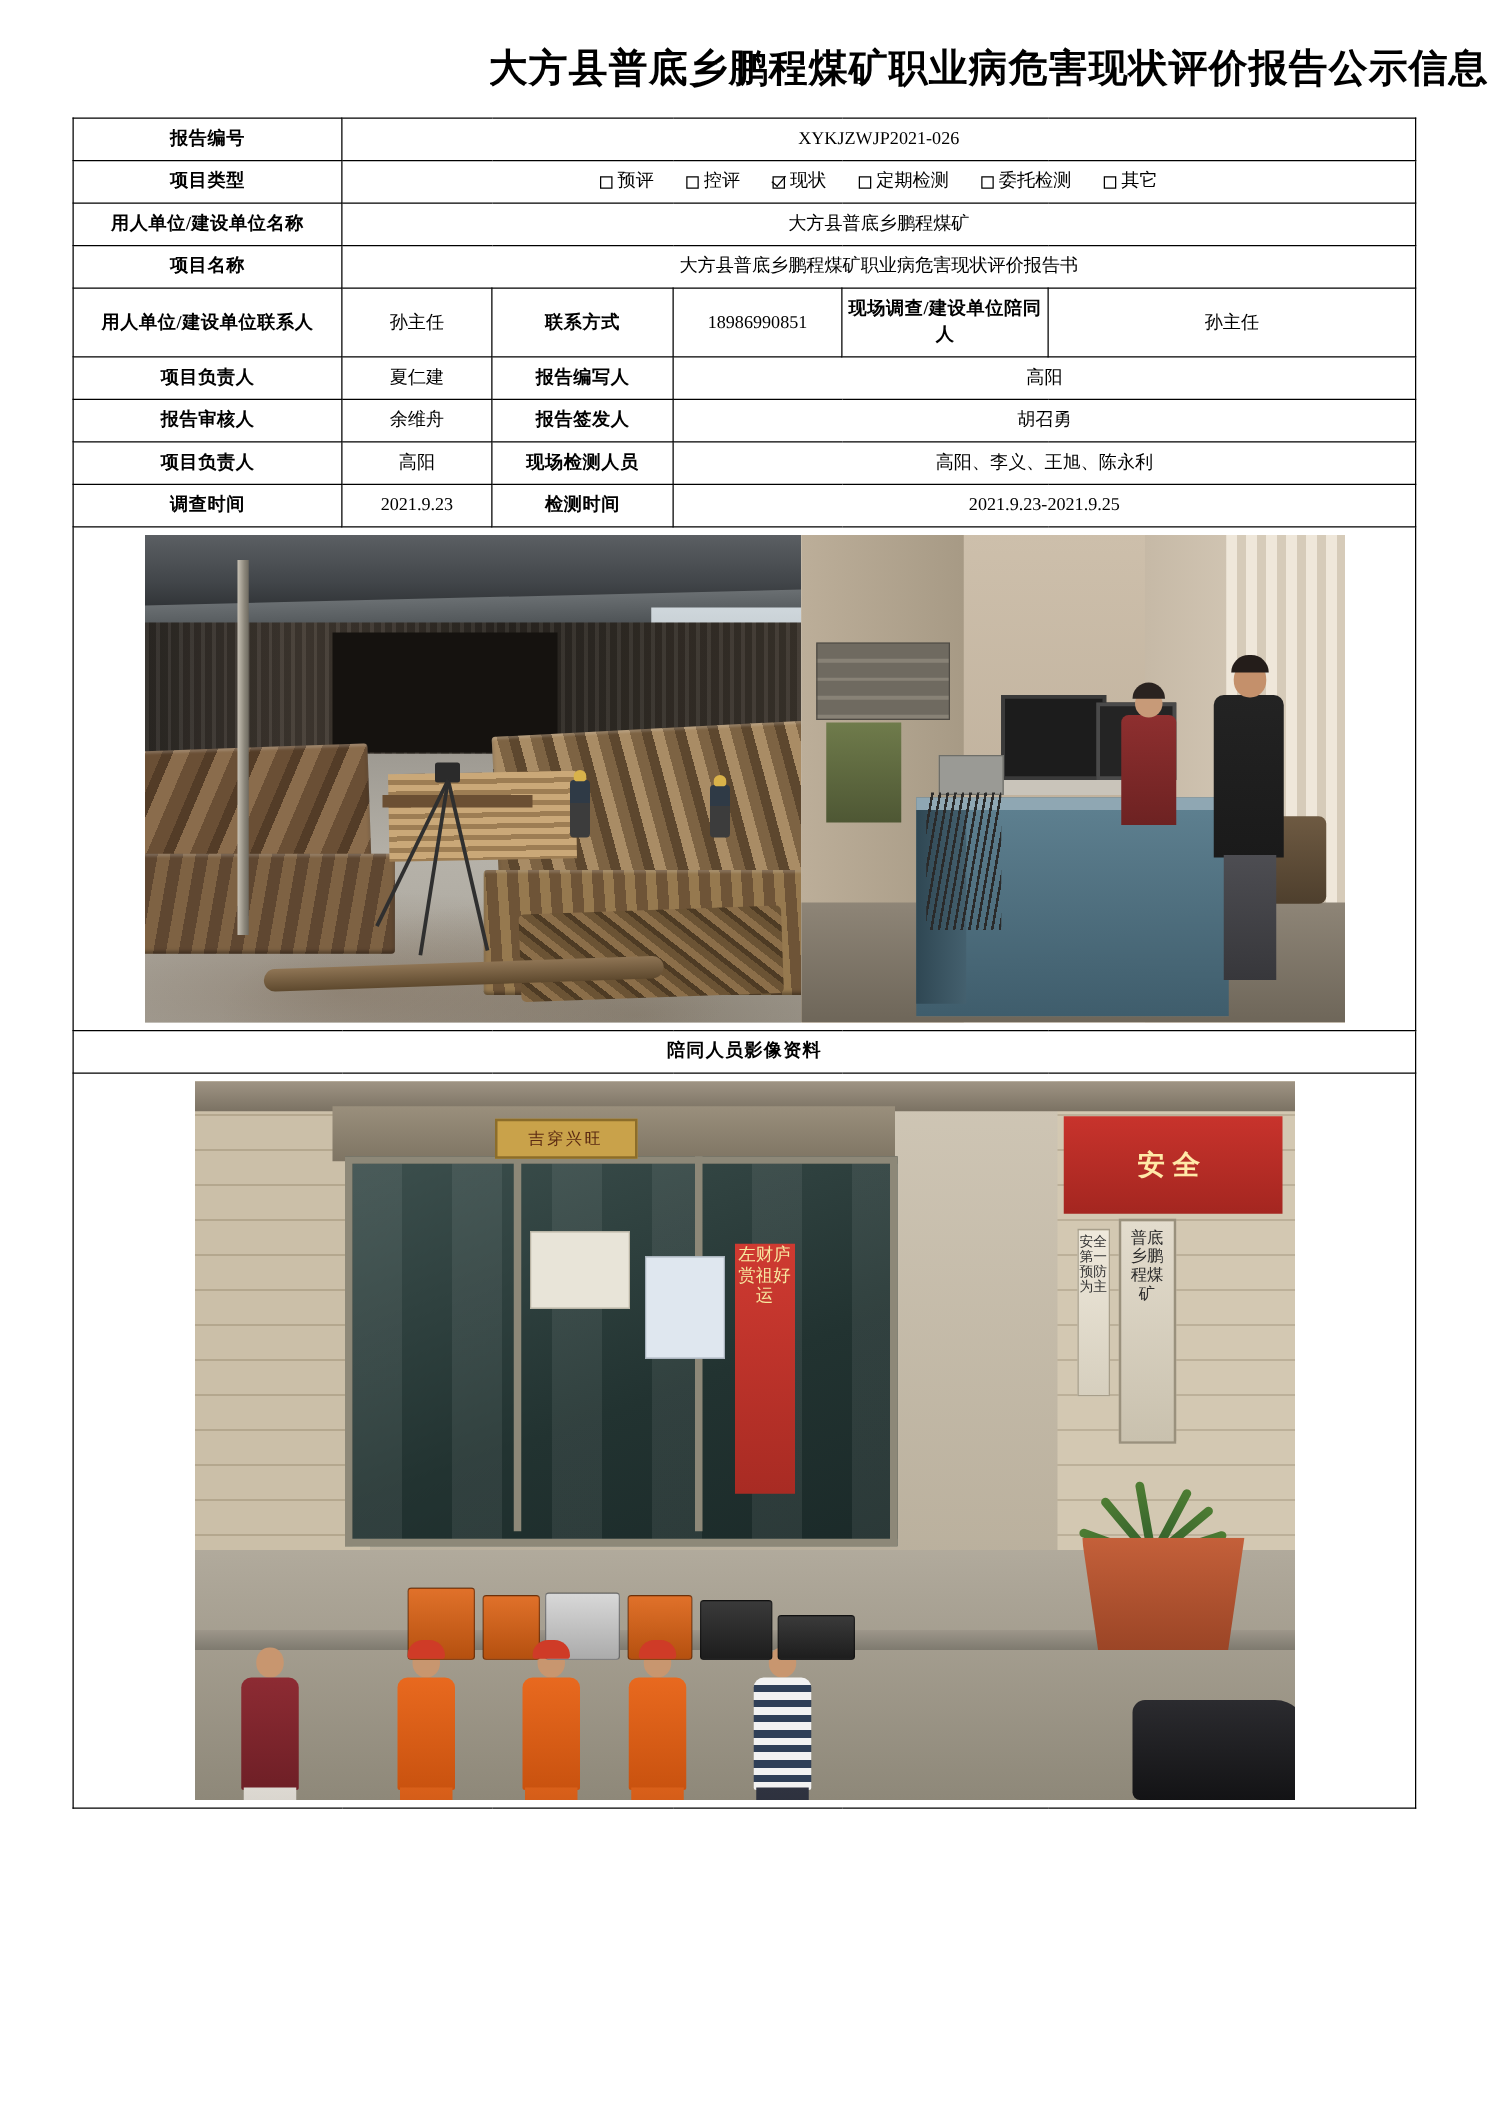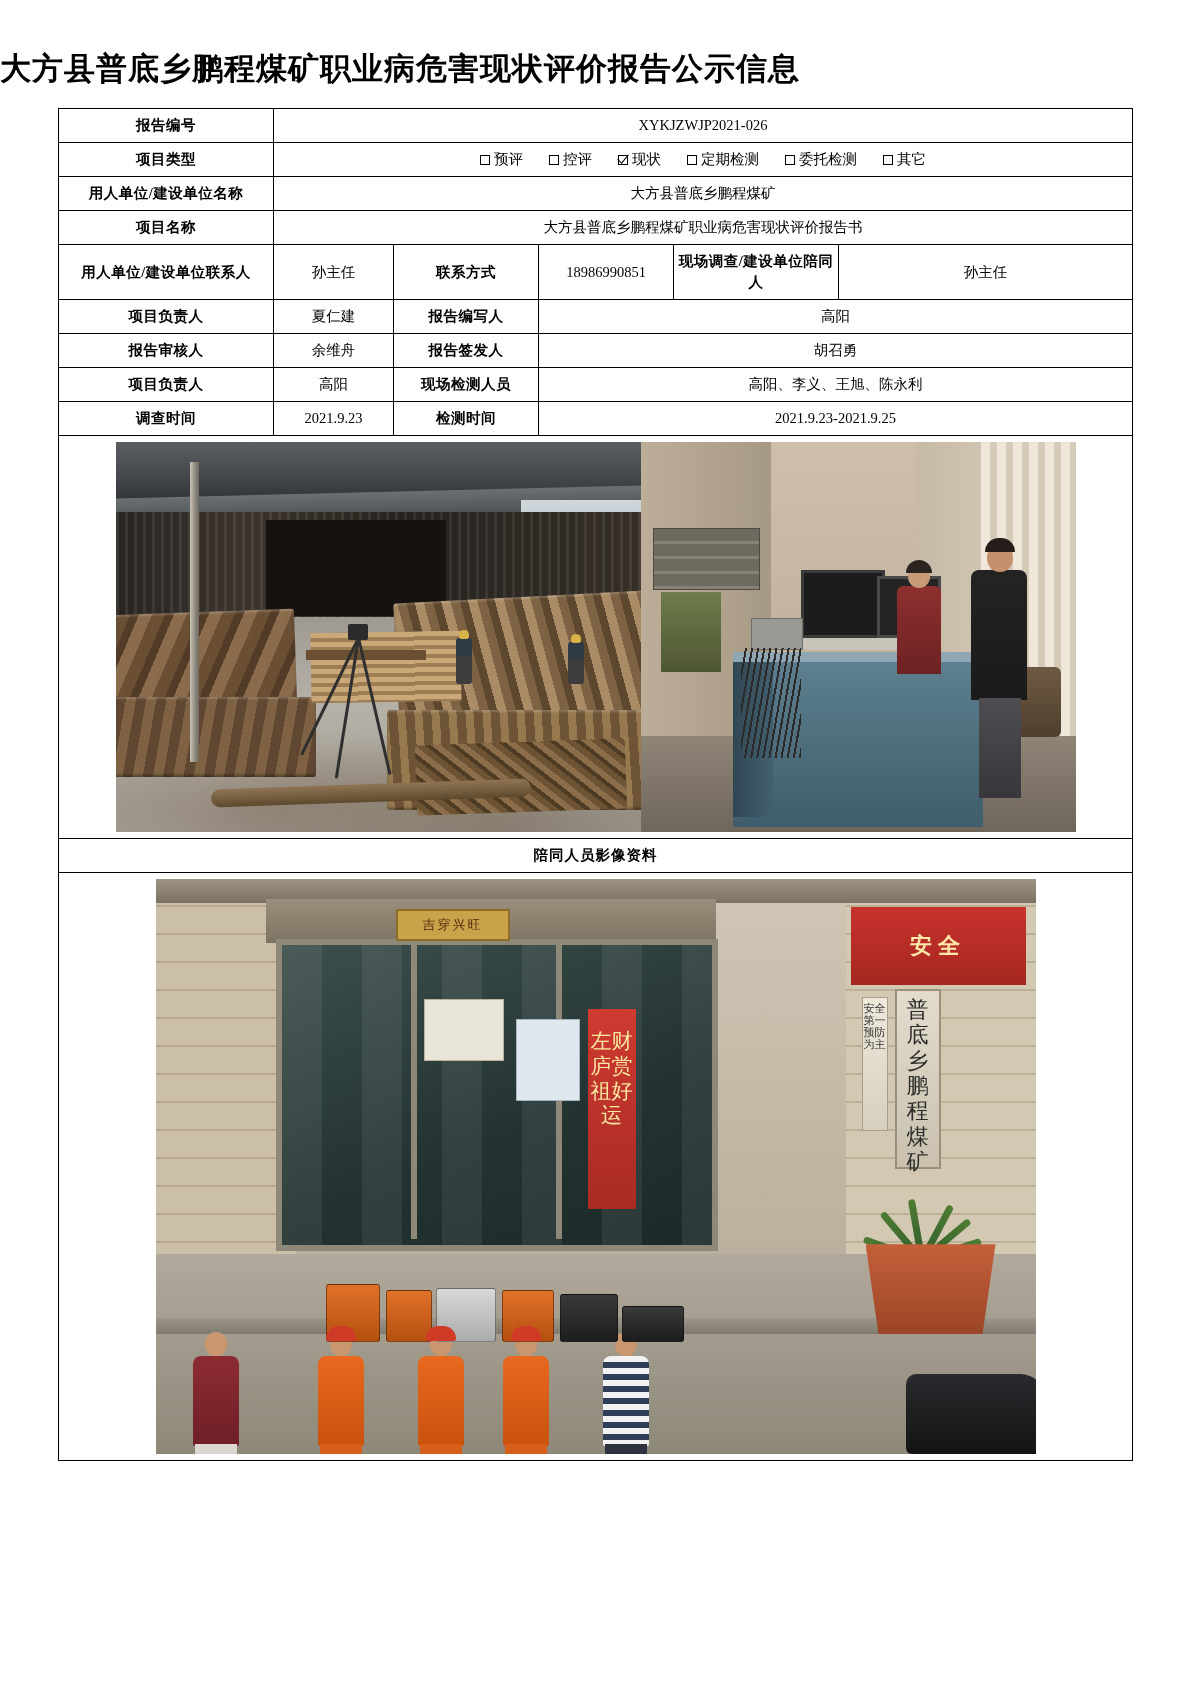--- a/index.html
+++ b/index.html
@@ -14,26 +14,26 @@
     color: #000000;
   }
   .page {
     position: relative;
     width: 1191px;
     height: 1684px;
     box-sizing: border-box;
     padding: 0;
   }
   .doc-title {
-    text-align: left;
+    text-align: right;
     font-family: "Liberation Serif", "DejaVu Serif", serif;
     font-weight: bold;
     font-size: 31px;
     letter-spacing: 1px;
-    padding-top: 48px;
+    padding-top: 34px;
     padding-bottom: 18px;
   }
   table.main {
     width: 1074px;
     margin: 0 auto;
     border-collapse: collapse;
     table-layout: fixed;
   }
   table.main td {
     border: 1px solid #000000;
@@ -364,33 +364,33 @@
   }
   .ph3 .signbd {
     position:absolute; left: 240px; top: 30px; width: 110px; height: 28px;
     background:#c9a24a; border:2px solid #8c6d2a;
     color:#5b2a12; font-size:13px; text-align:center; line-height:28px; letter-spacing:2px;
   }
   .ph3 .vertsign {
     position:absolute; right: 95px; top: 110px; width: 46px; height: 180px;
     background: linear-gradient(#e3dccd,#c9c1ae);
     border:2px solid #9a917d;
-    color:#2b2b2b; font-size: 22px; line-height: 1.15; padding: 6px 2px;
+    color:#2b2b2b; font-size: 13px; line-height: 1.15; padding: 6px 2px;
     box-sizing: border-box; text-align:center;
   }
   .ph3 .vertsign2 {
     position:absolute; right: 148px; top: 118px; width: 26px; height: 134px;
     background: linear-gradient(#efe9dc,#d6cfbe);
     border:1px solid #a79e8a;
     color:#333; font-size: 11px; line-height:1.1; padding:4px 1px; box-sizing:border-box;
   }
   .ph3 .redscroll {
     position:absolute; left: 432px; top: 130px; width: 48px; height: 200px;
     background: linear-gradient(#cf3a31,#a82b23);
-    color:#f7e7a0; font-size:21px; line-height:1.18; text-align:center; padding-top:20px;
+    color:#f7e7a0; font-size:14px; line-height:1.18; text-align:center; padding-top:2px;
     box-sizing:border-box;
   }
   .ph3 .poster {
     position:absolute; left: 268px; top: 120px; width: 80px; height: 62px;
     background:#e8e4d8; border:1px solid #b8b2a2;
     font-size: 8px; color:#333; padding:3px; box-sizing:border-box; line-height:1.2;
   }
   .ph3 .poster2 {
     position:absolute; left: 360px; top: 140px; width: 62px; height: 80px;
     background:#dfe7ef; border:1px solid #a9b3bd;

